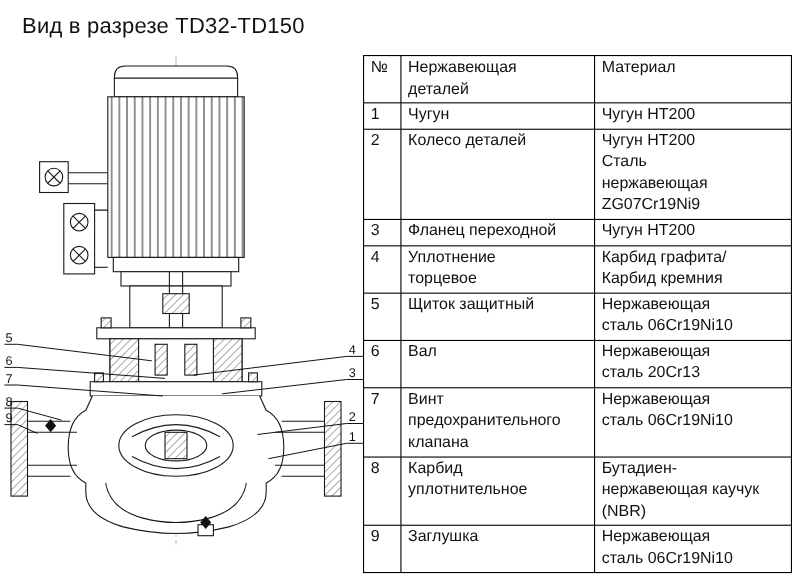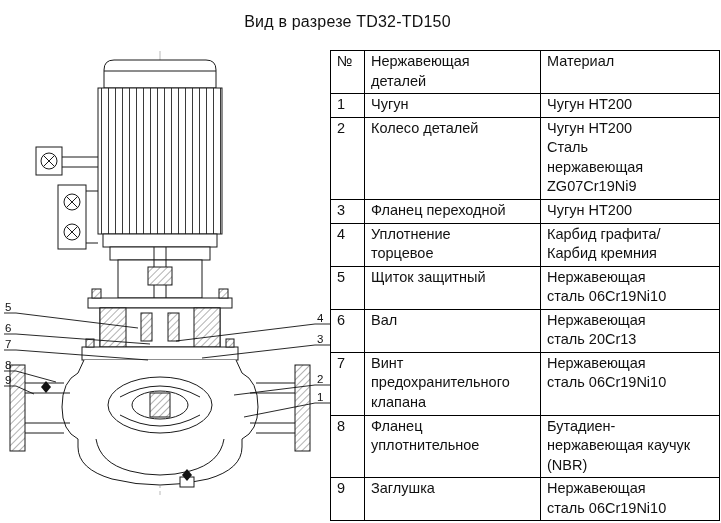--- a/index.html
+++ b/index.html
@@ -17,24 +17,25 @@
     position: relative;
     width: 721px;
     height: 523px;
     background: #fff;
   }
   .page-title {
     position: absolute;
     top: 13px;
     left: 0;
     width: 695px;
-    text-align: center;
-    font-size: 16px;
+    text-align: left;
+    font-size: 20px;
     font-weight: 500;
     letter-spacing: 0.2px;
+    padding-left: 20px;
   }
   .drawing-wrap {
     position: absolute;
     left: 0;
     top: 45px;
     width: 335px;
     height: 470px;
   }
   table.parts-table {
     position: absolute;
@@ -239,21 +240,21 @@
       <tr>
         <td>7</td>
         <td>Винт
 предохранительного
 клапана</td>
         <td>Нержавеющая
 сталь 06Cr19Ni10</td>
       </tr>
       <tr>
         <td>8</td>
-        <td>Фланец
+        <td>Карбид
 уплотнительное</td>
         <td>Бутадиен-
 нержавеющая каучук
 (NBR)</td>
       </tr>
       <tr>
         <td>9</td>
         <td>Заглушка</td>
         <td>Нержавеющая
 сталь 06Cr19Ni10</td>

